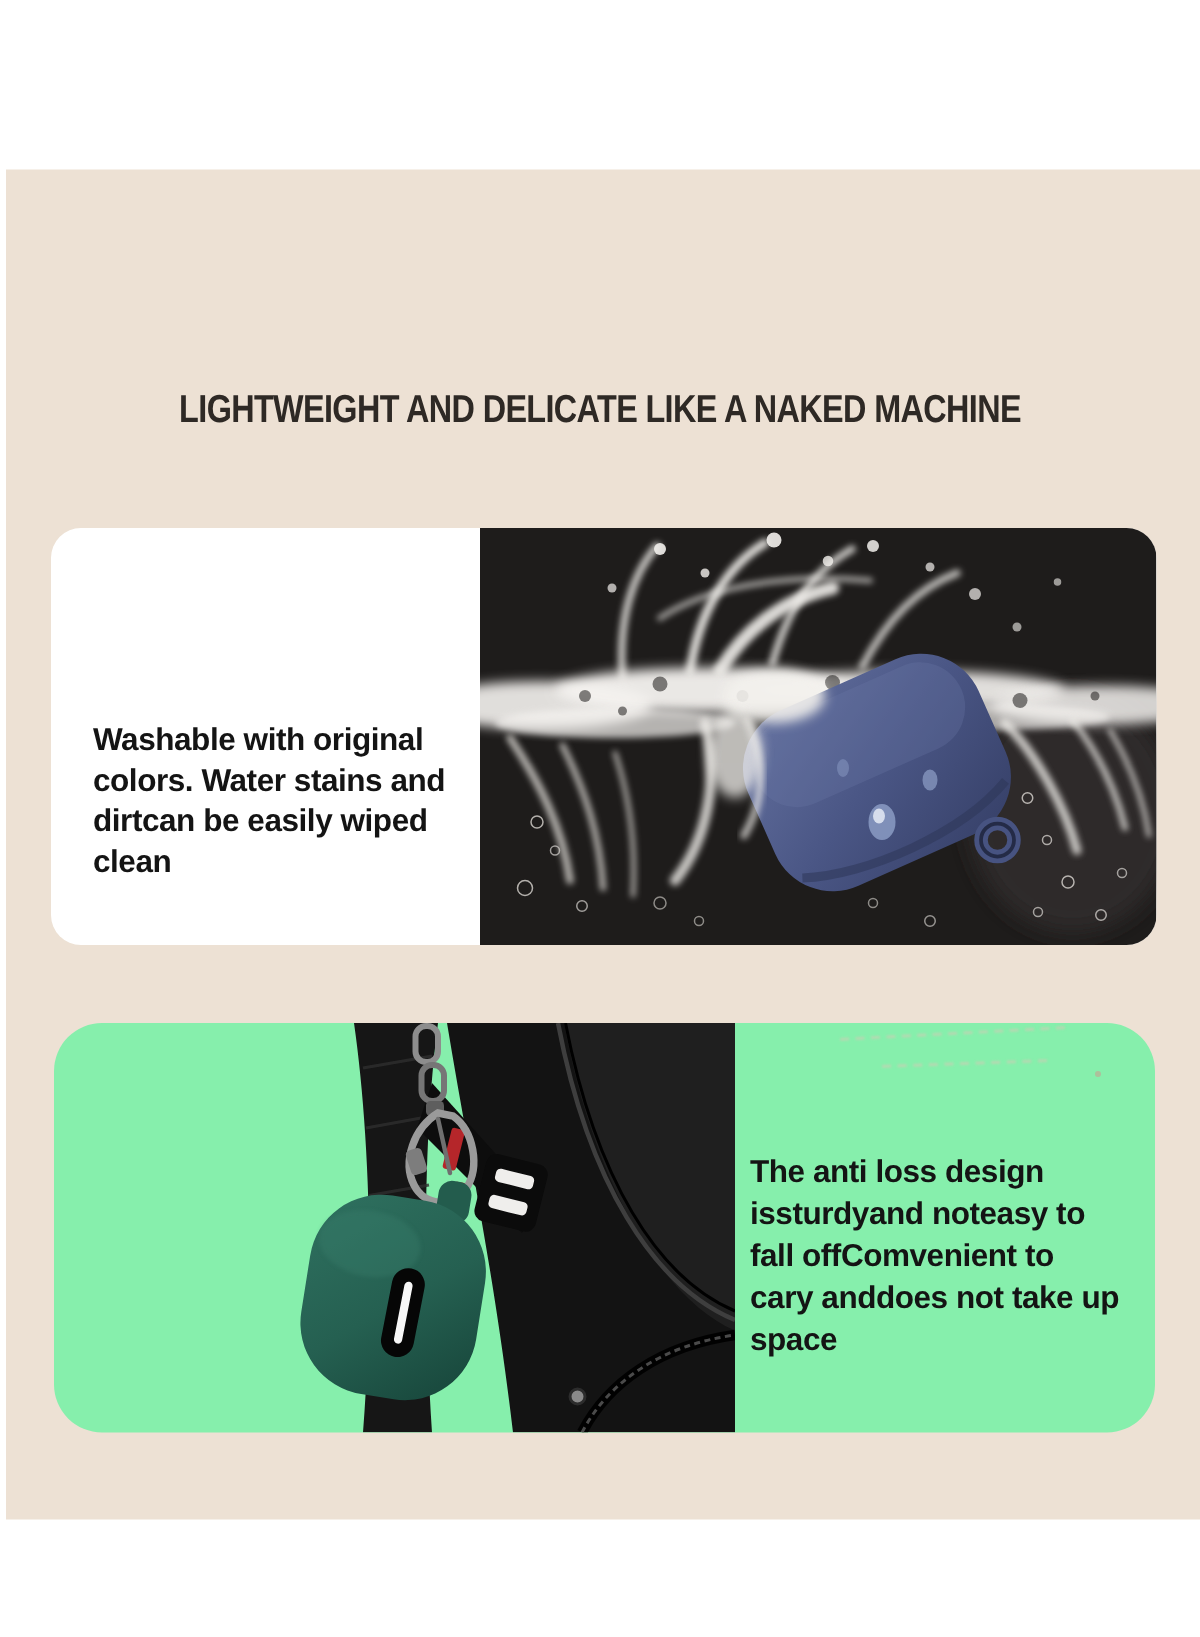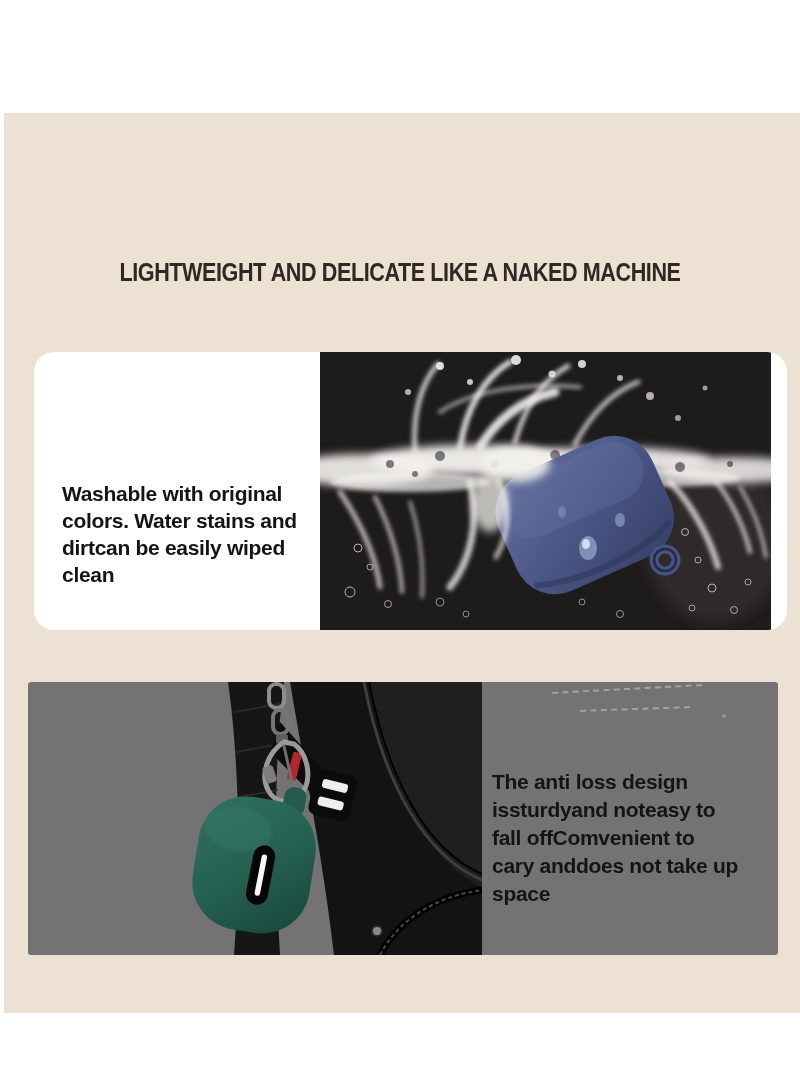--- a/index.html
+++ b/index.html
@@ -10,26 +10,26 @@
   .beige-bg{
     position:absolute;left:4px;top:113px;width:796px;height:900px;
     background:#ede1d4;
   }
   .headline{
     position:absolute;left:0;top:256px;width:800px;text-align:center;
     font-size:26px;line-height:32px;font-weight:700;color:#2e2925;
     letter-spacing:-0.5px;transform:scaleX(0.83);transform-origin:50% 50%;
     white-space:nowrap;
   }
-  .card{position:absolute;overflow:hidden;padding-left:16px;}
+  .card{position:absolute;overflow:hidden;}
   .card-washable{
     left:34px;top:352px;width:737px;height:278px;border-radius:20px;background:#ffffff;
   }
   .card-antiloss{
-    left:28px;top:682px;width:734px;height:273px;border-radius:3px;background:#737373;
+    left:36px;top:682px;width:734px;height:273px;border-radius:32px;background:#86efac;
   }
   .feature-text{
     position:absolute;color:#141414;font-weight:700;white-space:pre-line;
     letter-spacing:-0.3px;
   }
   .text-washable{left:28px;top:128px;width:320px;font-size:21px;line-height:27px;}
   .text-antiloss{left:464px;top:86px;width:300px;font-size:21px;line-height:28px;}
   .photo-water{position:absolute;left:286px;top:0;width:451px;height:278px;}
   .photo-backpack{position:absolute;left:144px;top:0;width:310px;height:273px;}
   .photo-water svg,.photo-backpack svg{display:block;}

